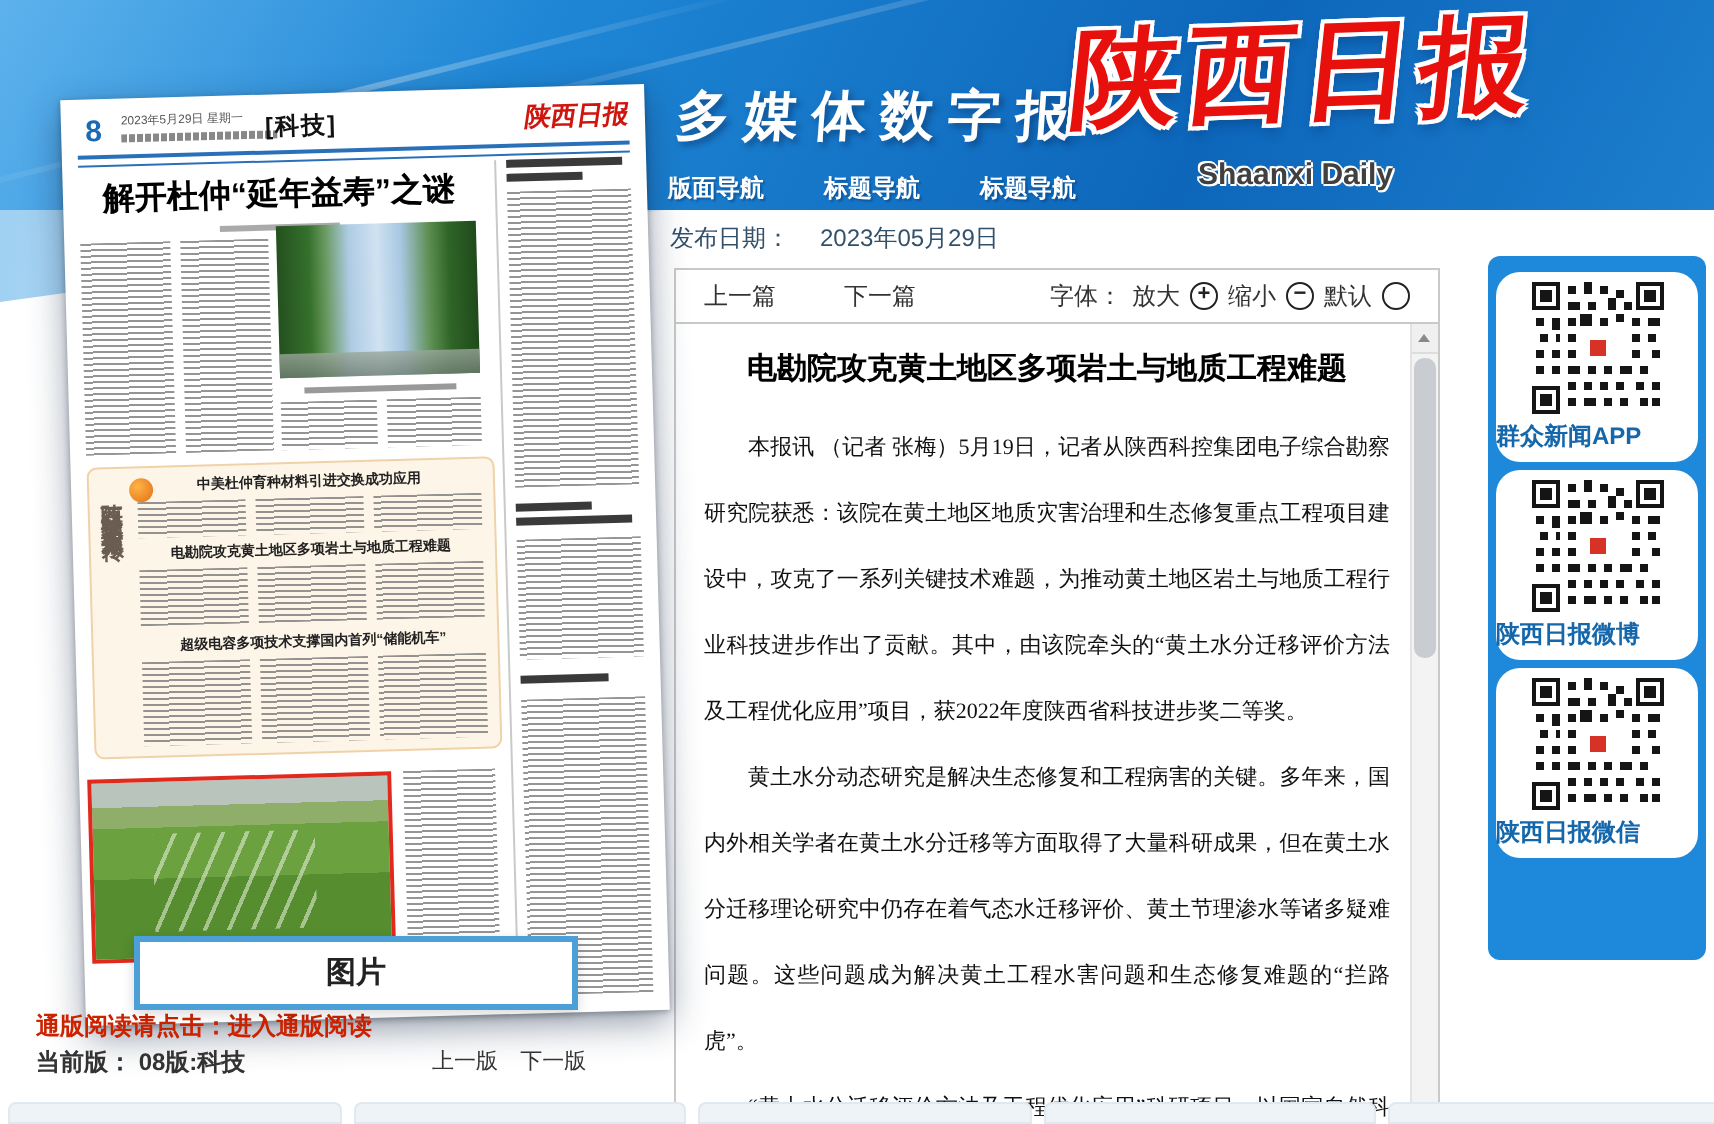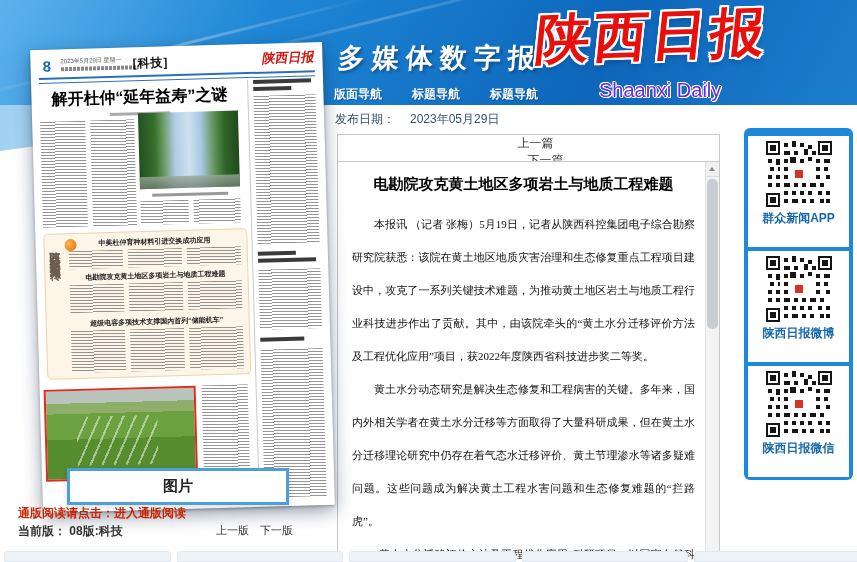--- a/index.html
+++ b/index.html
@@ -13,30 +13,30 @@
   .banner .streak1{left:-40px;top:46px;}
   .banner .streak2{left:120px;top:18px;width:520px;opacity:.6;}
   .swoosh{position:absolute;left:0;top:105px;width:332px;height:46px;
     background:linear-gradient(100deg,#9fd0f2,#e7f4fd);
     clip-path:polygon(0 0,100% 0,0 100%);}
   .site-name{position:absolute;left:338px;top:40px;color:#fff;font-size:27px;font-weight:800;
     letter-spacing:7px;text-shadow:2px 2px 3px rgba(10,50,100,.55);transform:skewX(-4deg);}
   .logo{position:absolute;left:536px;top:0px;color:#e8100c;font-size:54px;font-weight:900;
     letter-spacing:4px;transform:skewX(-8deg) rotate(-2deg);font-family:"Liberation Serif",serif;
     text-shadow:-2px 0 0 #fff,2px 0 0 #fff,0 -2px 0 #fff,0 2px 0 #fff,-2px -2px 0 #fff,2px 2px 0 #fff,-2px 2px 0 #fff,2px -2px 0 #fff,0 4px 6px rgba(0,30,80,.35);}
-  .logo-sub{position:absolute;left:599px;top:79px;color:#6d28d9;font-size:20px;font-weight:400;
+  .logo-sub{position:absolute;left:599px;top:79px;color:#404040;font-size:15px;font-weight:700;
     text-shadow:-1px 0 0 #fff,1px 0 0 #fff,0 -1px 0 #fff,0 1px 0 #fff,1px 1px 0 #fff,-1px -1px 0 #fff;}
   .topnav{position:absolute;left:334px;top:86px;display:flex;gap:30px;}
   .topnav span{color:#fff;font-size:12px;font-weight:bold;cursor:pointer;text-shadow:1px 1px 1px rgba(0,40,90,.4);}
 
   
   .pubdate{position:absolute;left:335px;top:111px;font-size:12px;color:#33506b;}
   .pubdate b{font-weight:normal;margin-left:15px;}
   .toolbar{position:absolute;left:337px;top:134px;width:381px;height:26px;border:1px solid #c9c9c9;
-    background:#fff;display:flex;align-items:center;font-size:12px;color:#333;flex-direction:column;}
+    background:#fff;display:flex;align-items:center;font-size:12px;color:#333;}
   .toolbar .tb-prev{margin-left:14px;cursor:pointer;}
   .toolbar .tb-next{margin-left:34px;cursor:pointer;}
   .toolbar .font-group{margin-left:auto;margin-right:14px;display:flex;align-items:center;gap:5px;}
   .fico{display:inline-block;width:12px;height:12px;border:1.4px solid #222;border-radius:50%;
     font-size:11px;line-height:11px;text-align:center;font-weight:bold;color:#222;cursor:pointer;}
   .fico.empty{color:transparent;}
   .article{position:absolute;left:337px;top:161px;width:381px;height:401px;border:1px solid #c9c9c9;
     background:#fff;overflow:hidden;}
   .a-inner{position:absolute;left:14px;top:0;right:24px;}
   .a-title{margin-top:13px;text-align:center;font-size:15px;font-weight:bold;color:#000;}
@@ -46,21 +46,21 @@
   
   .sbar{position:absolute;right:0;top:0;bottom:0;width:13px;background:#f3f3f3;border-left:1px solid #e2e2e2;}
   .sbar .up{position:absolute;top:0;left:0;width:13px;height:14px;background:#f0f0f0;border-bottom:1px solid #ddd;cursor:pointer;}
   .sbar .up:after{content:"";position:absolute;left:3px;top:5px;border-left:3px solid transparent;border-right:3px solid transparent;border-bottom:4px solid #8a8a8a;}
   .sbar .thumb{position:absolute;top:17px;left:1px;width:11px;height:150px;background:#c9ccd1;border-radius:5px;cursor:grab;}
 
   
   .sidebar{position:absolute;left:744px;top:128px;width:109px;height:352px;background:#1e88da;
     border-radius:6px;box-sizing:border-box;padding:4px;}
   .sb-title{color:#fff;font-size:14px;font-weight:bold;text-align:center;line-height:28px;height:28px;}
-  .sb-card{background:#fff;border-radius:0;margin-top:4px;padding:5px 0 20px;text-align:center;}
+  .sb-card{background:#fff;border-radius:12px;margin-top:4px;padding:5px 0 4px;text-align:left;}
   .sb-card svg{display:block;margin:0 auto;}
   .sb-label{font-size:12px;font-weight:bold;color:#1567ac;margin-top:3px;}
 
   
   .page{position:absolute;left:30px;top:42px;width:292px;height:463px;background:#fff;
     box-shadow:0 6px 18px rgba(20,40,70,.45),0 1px 3px rgba(0,0,0,.3);
     transform:rotate(-1.6deg);transform-origin:top right;}
   .p-num{position:absolute;left:12px;top:8px;font-size:15px;font-weight:bold;color:#1a6ab5;}
   .p-date{position:absolute;left:30px;top:9px;font-size:6px;color:#555;line-height:7px;width:78px;}
   .p-date .ml{height:4px;margin-top:2px;background:repeating-linear-gradient(90deg,#888 0 3px,transparent 3px 4px);}

